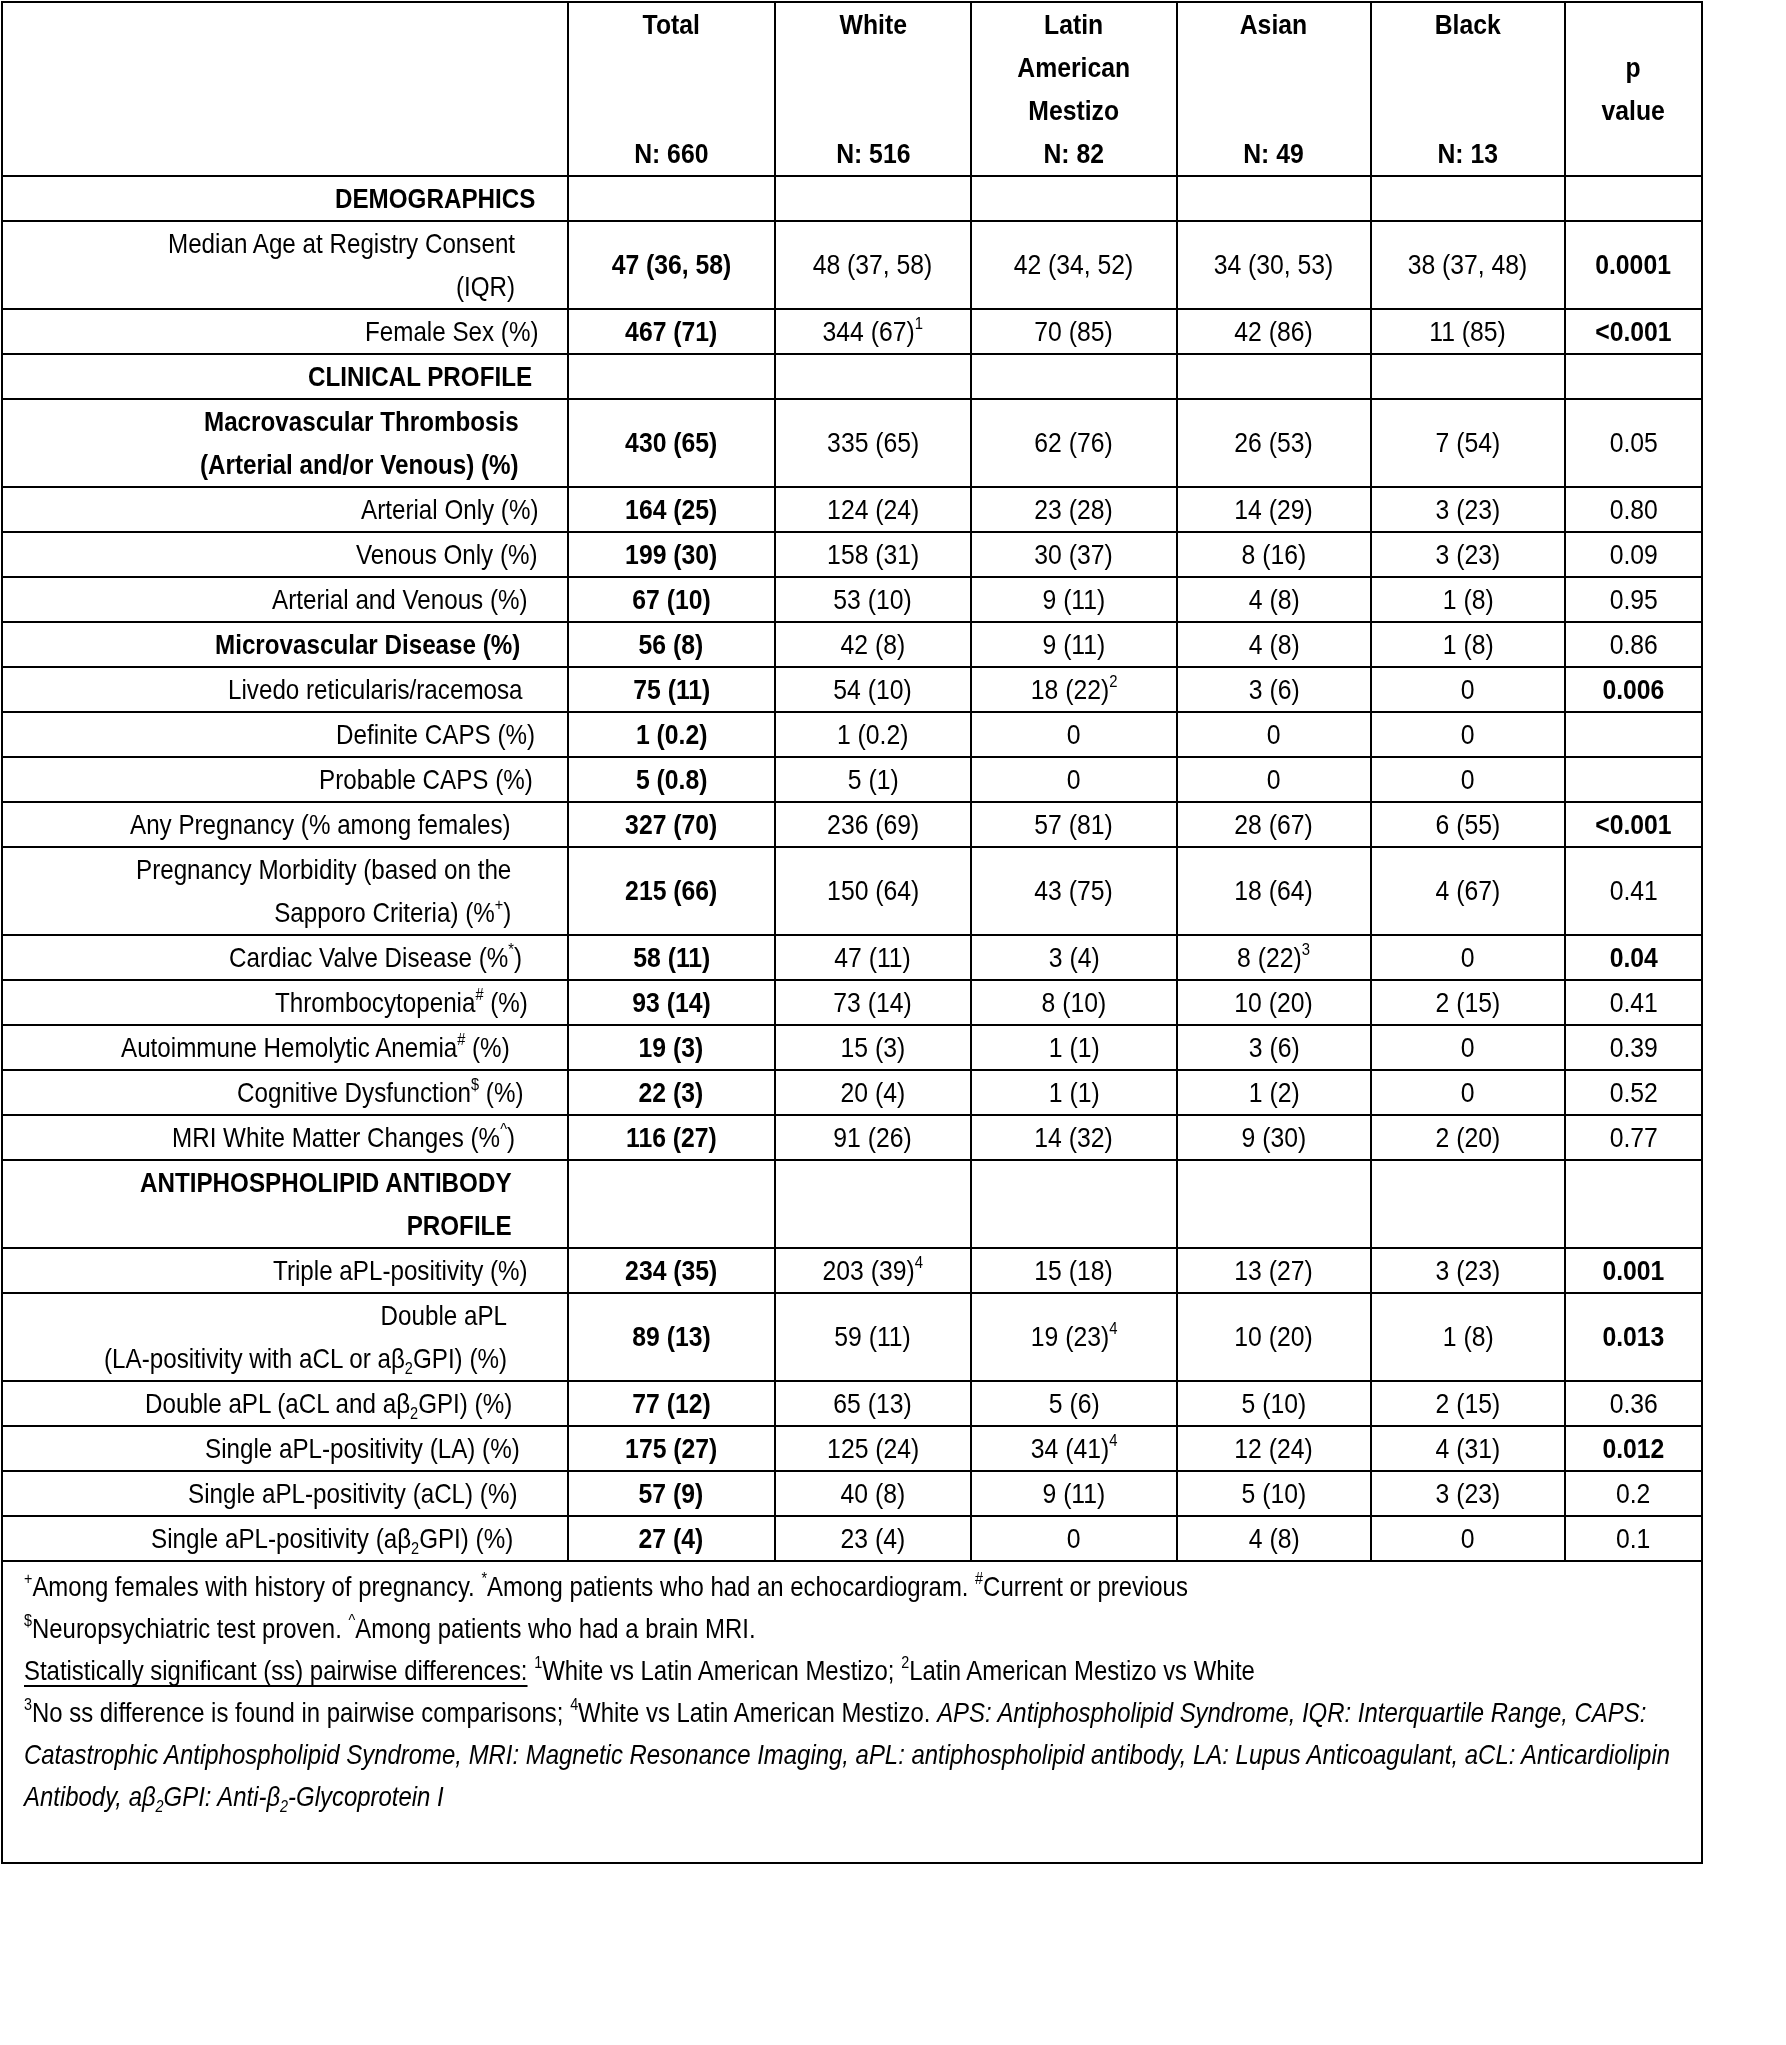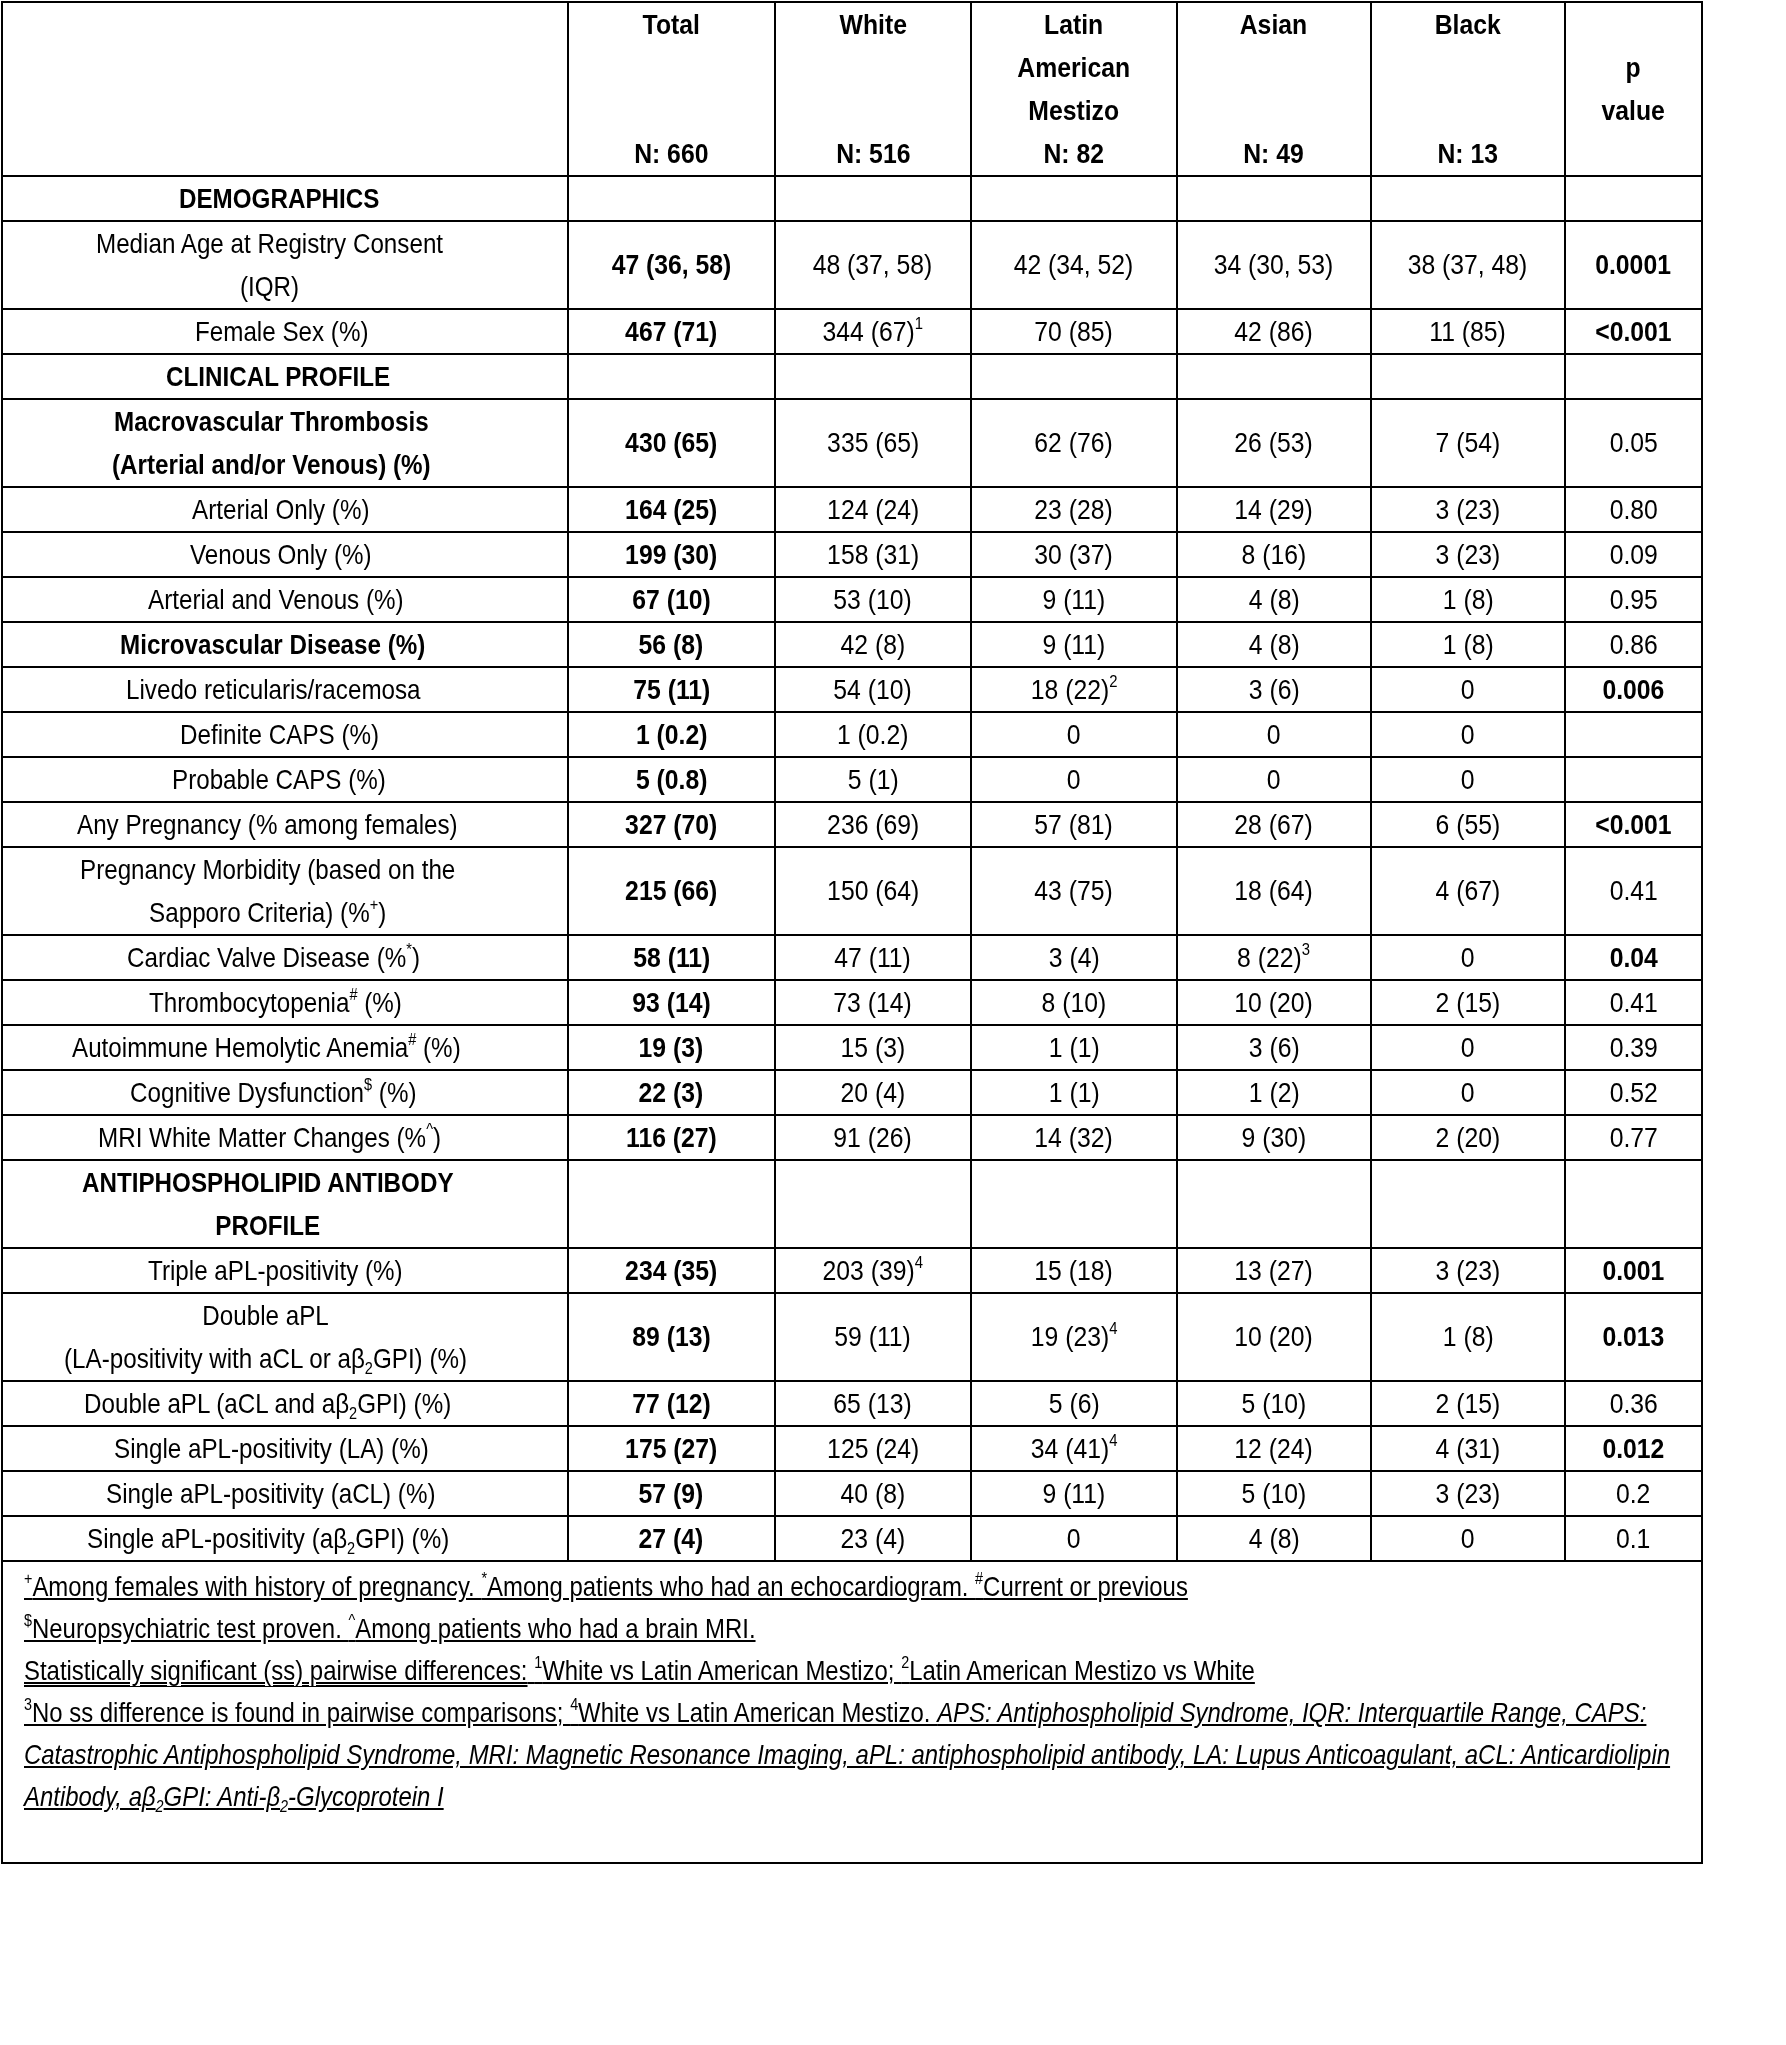--- a/index.html
+++ b/index.html
@@ -2,32 +2,32 @@
 <html style="font-size:7.3px"><head>
 <meta charset="utf-8">
 <style>
   html, body { margin:0; padding:0; background:#ffffff; }
   body { width:1787px; height:2046px; position:relative; overflow:hidden;
          font-family:"Liberation Sans", sans-serif; color:#000; }
   .wrap { position:absolute; left:0.9px; top:0.9px; }
   table.t { border-collapse:collapse; table-layout:fixed; width:1700px; }
   table.t td { border:2.3px solid #000; padding:0 4.6px; font-size:27.5px; line-height:43px;
                vertical-align:middle; text-align:center; overflow:hidden; white-space:nowrap; }
-  table.t td.lab { text-align:center; padding-left:21px; white-space:normal;margin-top:12px; }
+  table.t td.lab { text-align:right; padding-left:21px; white-space:normal;margin-top:12px; }
   .hdr td { vertical-align:top; font-weight:bold; line-height:42px; padding-top:1.8px;margin-left:31px; }
   .hdr td .n { display:block; }
   .b { font-weight:bold; }
   .r1 td { height:39px; }
   .r2 td { height:82px; }
   .cond { display:inline-block; transform:scaleX(0.88); transform-origin:left center; }
   .condc { display:inline-block; transform:scaleX(0.9); transform-origin:center center; }
   sup { font-size:16.5px; line-height:0; vertical-align:12px; }
   sub { font-size:16.5px; line-height:0; vertical-align:-5.5px; }
   td.foot { text-align:left !important; white-space:normal !important; padding:4.6px 18.3px 10px 21px !important;
-            font-size:27.5px; line-height:42px !important; vertical-align:top !important;text-decoration:underline; }
+            font-size:27.5px; line-height:42px !important; vertical-align:top !important; }
   .u { text-decoration:underline; text-decoration-thickness:2.3px; text-underline-offset:4.6px; }
   .it { font-style:italic; }
   .ftext { display:block; transform:scaleX(0.87); transform-origin:left top; width:1902px; }
 </style>
 </head>
 <body>
 
 <div class="wrap">
 <table class="t">
   <colgroup>

